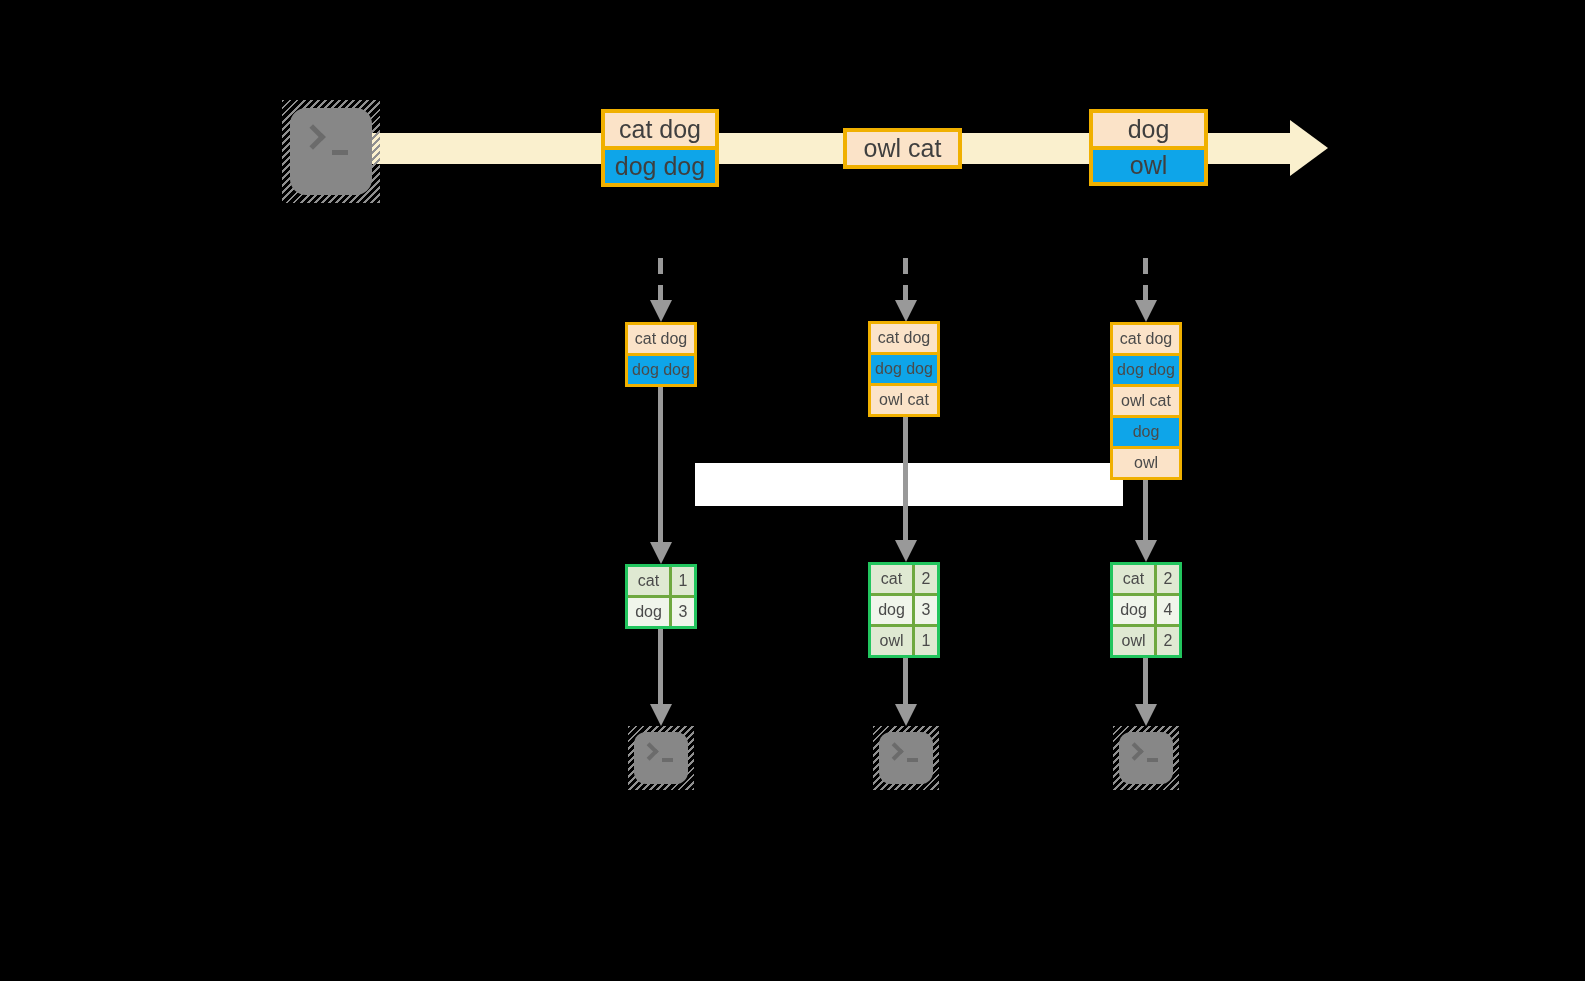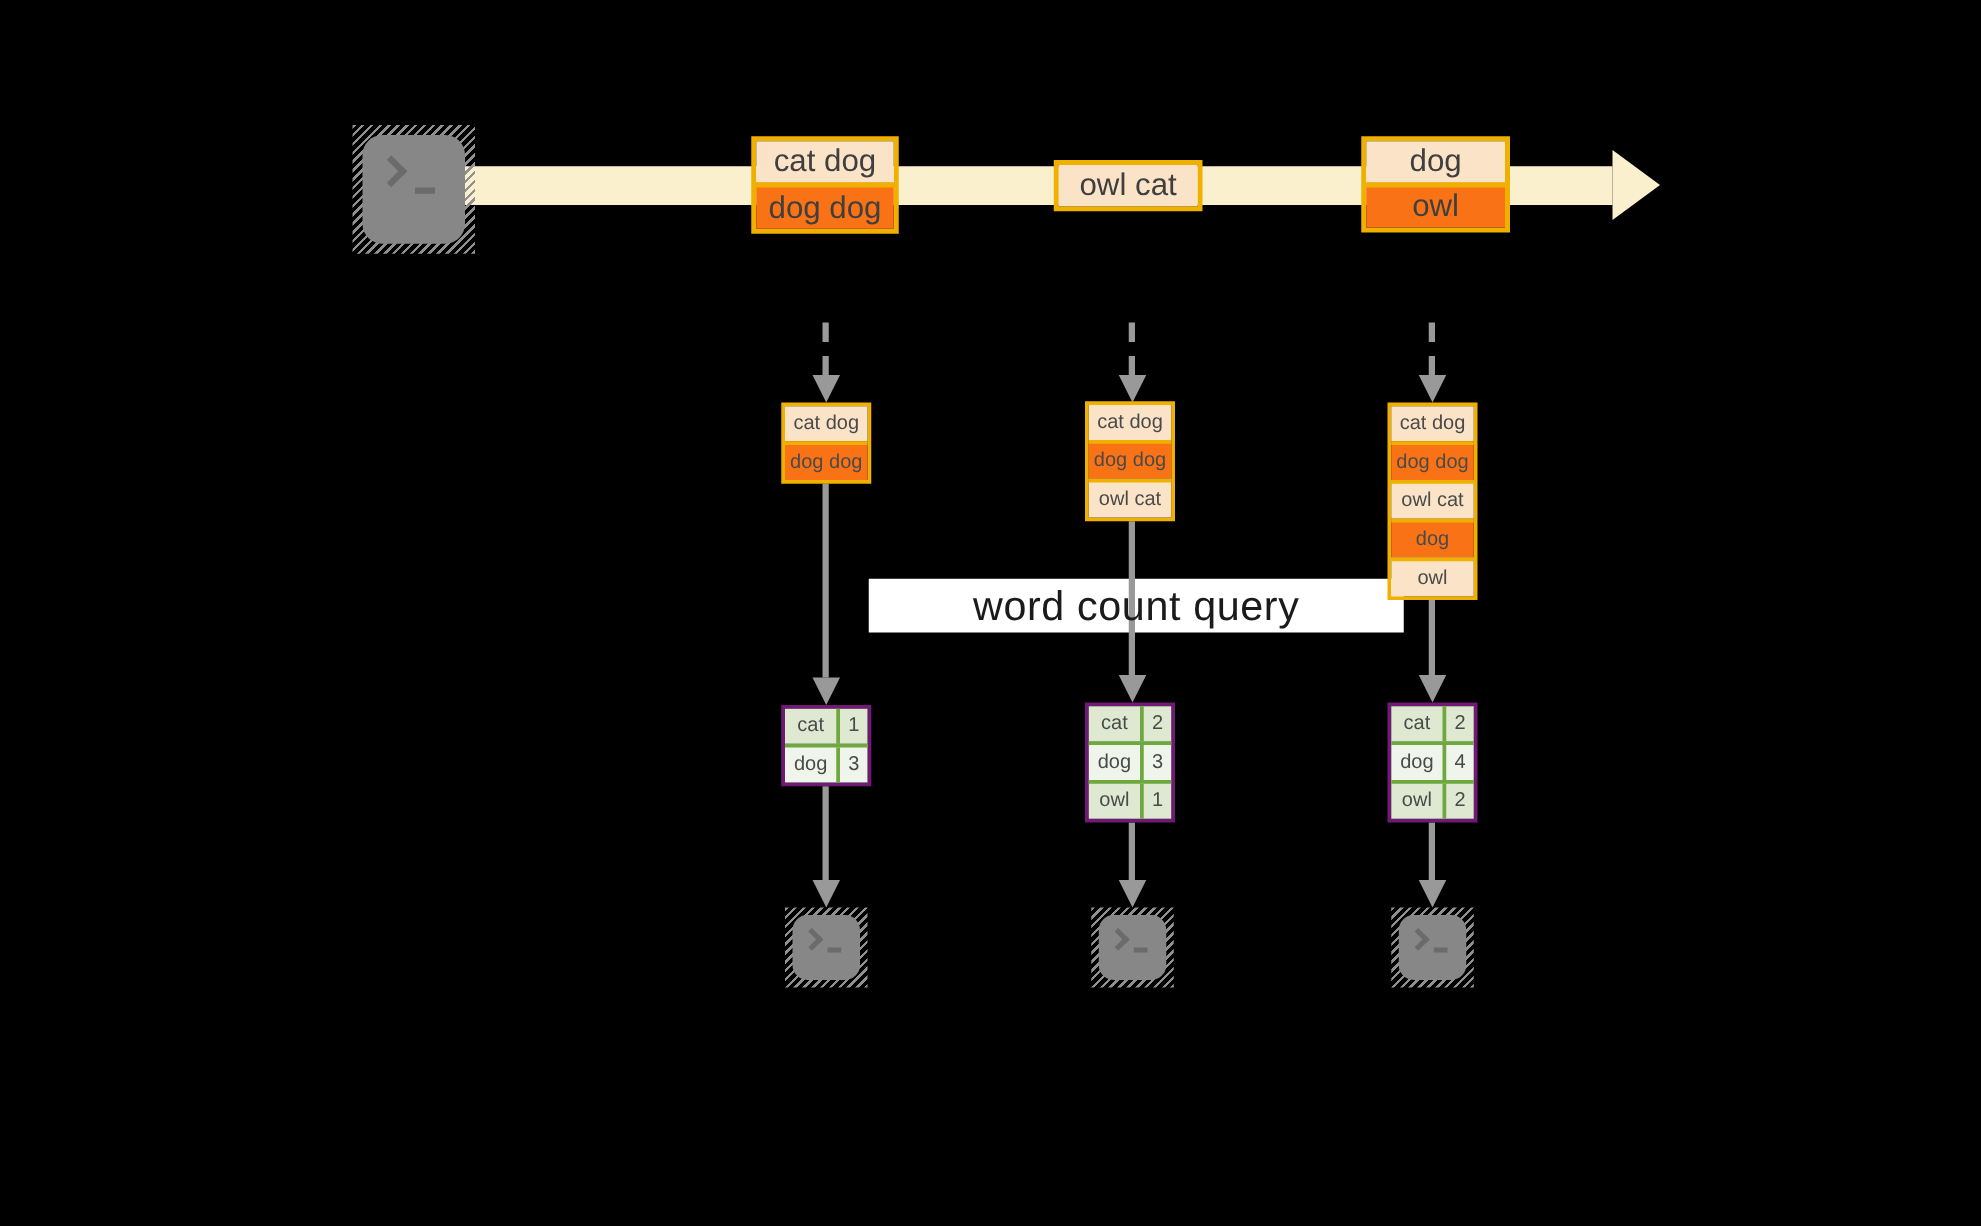--- a/index.html
+++ b/index.html
@@ -23,24 +23,24 @@
   .record-box .row + .row { border-top:4px solid #F0B000; }
 
   
   .log-box { position:absolute; width:72px; border:3px solid #F0B000;
           box-sizing:border-box; z-index:4; }
   .log-box .row { height:28px; display:flex; align-items:center; justify-content:center;
           font-size:16px; color:#4A4A4A; }
   .log-box .row + .row { border-top:3px solid #F0B000; }
 
   .fill-a { background:#FBE3C8; }
-  .fill-b { background:#f97316; }
-
-  
-  .count-table { position:absolute; width:72px; border:3px solid #701a75;
+  .fill-b { background:#0ea5e9; }
+
+  
+  .count-table { position:absolute; width:72px; border:3px solid #22c55e;
           box-sizing:border-box; z-index:4; }
   .count-table .trow { display:flex; height:28px; }
   .count-table .trow + .trow { border-top:3px solid #6EA83F; }
   .count-table .wcell { width:41px; border-right:3px solid #6EA83F;
           display:flex; align-items:center; justify-content:center;
           font-size:16px; color:#4A4A4A; }
   .count-table .ccell { flex:1; display:flex; align-items:center; justify-content:center;
           font-size:16px; color:#4A4A4A; }
   .gfill-a { background:#DFE9D2; }
   .gfill-b { background:#F0F5EB; }
@@ -141,21 +141,20 @@
 
   <div class="vline" style="left:658px; top:387px; height:155px;"></div>
   <div class="ahead" style="left:650px; top:542px;"></div>
 
   <div class="vline" style="left:903px; top:417px; height:123px;"></div>
   <div class="ahead" style="left:895px; top:540px;"></div>
 
   <div class="vline" style="left:1143px; top:480px; height:60px;"></div>
   <div class="ahead" style="left:1135px; top:540px;"></div>
 
-  <div class="query-label">word count query</div>
 
   <div class="count-table" style="left:625px; top:564px;">
     <div class="trow gfill-a">
       <div class="wcell">cat</div>
       <div class="ccell">1</div>
     </div>
     <div class="trow gfill-b">
       <div class="wcell">dog</div>
       <div class="ccell">3</div>
     </div>

